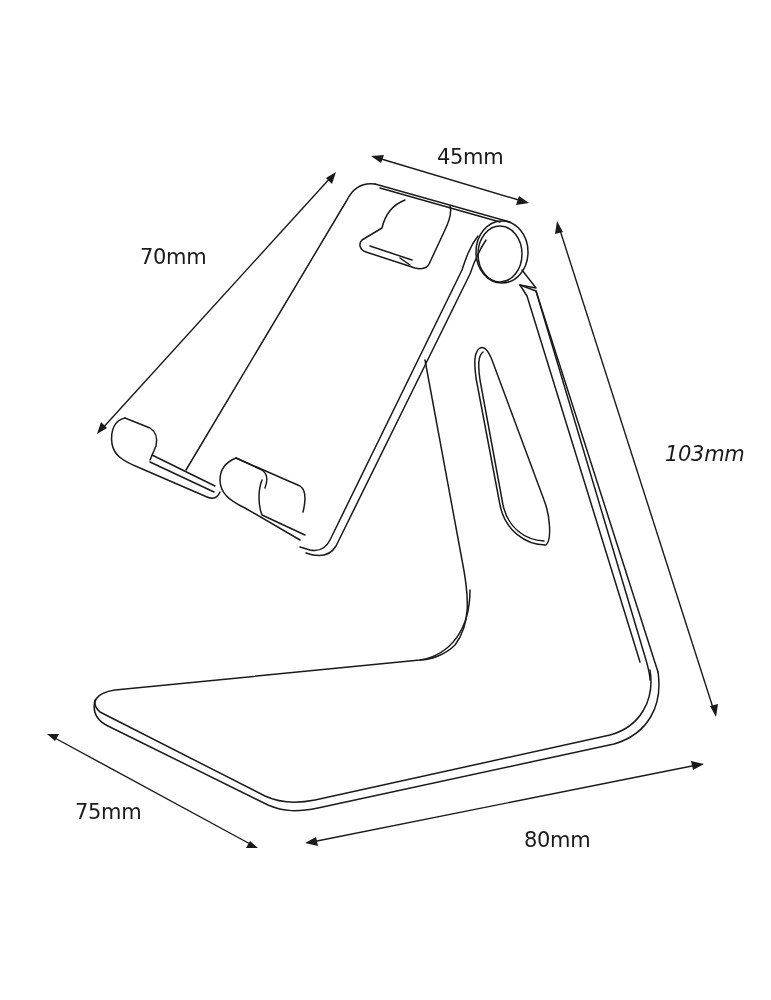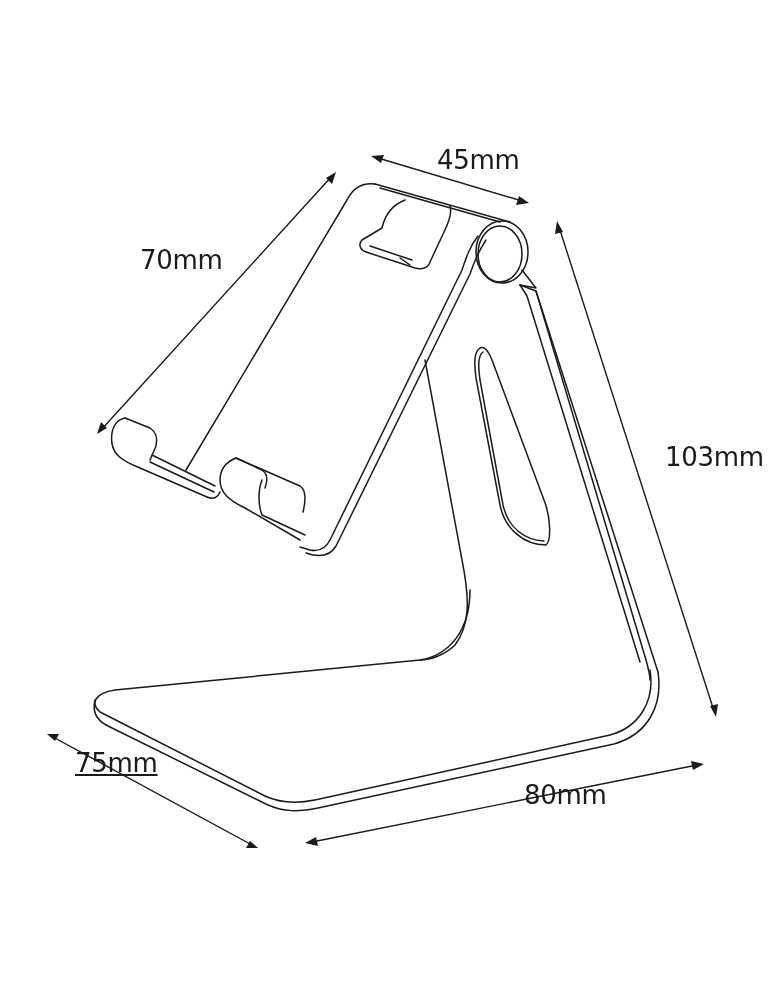--- a/index.html
+++ b/index.html
@@ -1,21 +1,21 @@
 <!DOCTYPE html>
 <html><head>
   <meta charset="utf-8">
   <style>
     html, body { margin: 0; padding: 0; background: #ffffff; }
     body { width: 771px; height: 1000px; position: relative; overflow: hidden; }
     .canvas { position: absolute; left: 0; top: 0; width: 771px; height: 1000px; }
     .label {
       position: absolute;
       font-family: "DejaVu Sans", "Liberation Sans", sans-serif;
-      font-size: 26px;
+      font-size: 21px;
       color: #1a1a1a;
       white-space: nowrap;
       letter-spacing: -0.3px;
     }
     svg .ln { fill: none; stroke: #1a1a1a; stroke-width: 1.5; stroke-linejoin: round; stroke-linecap: round; }
     svg .dim { fill: none; stroke: #1a1a1a; stroke-width: 1.4; }
     svg .arrow { fill: #1a1a1a; stroke: none; }
   </style>
 </head>
 <body>
@@ -94,16 +94,16 @@
     </g>
     <g>
       <line class="dim" x1="312" y1="842" x2="697" y2="765"></line>
       <polygon class="arrow" points="305,843 316,837 318,846"></polygon>
       <polygon class="arrow" points="704,764 693,770 691,761"></polygon>
     </g>
   </svg>
 
   <span class="label" style="left:437px; top:145px;">45mm</span>
   <span class="label" style="left:140px; top:245px;">70mm</span>
-  <span class="label" style="left:665px; top:442px;">103mm</span>
-  <span class="label" style="left:75px; top:748px;text-decoration:underline;">75mm</span>
-  <span class="label" style="left:524px; top:780px;">80mm</span>
+  <span class="label" style="left:665px; top:442px;font-style:italic;">103mm</span>
+  <span class="label" style="left:75px; top:800px;">75mm</span>
+  <span class="label" style="left:524px; top:828px;">80mm</span>
 </div>
 
 </body></html>

